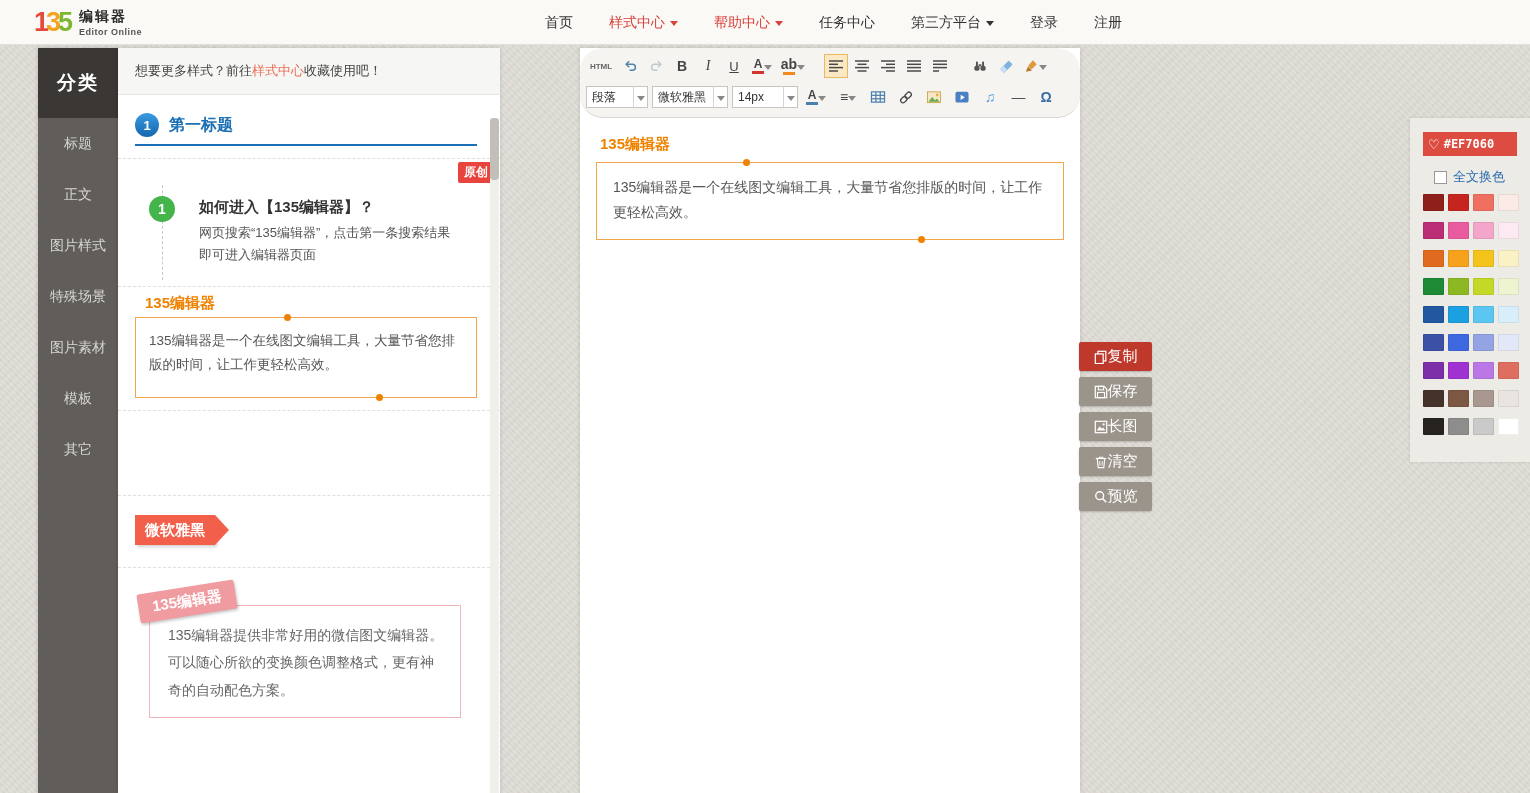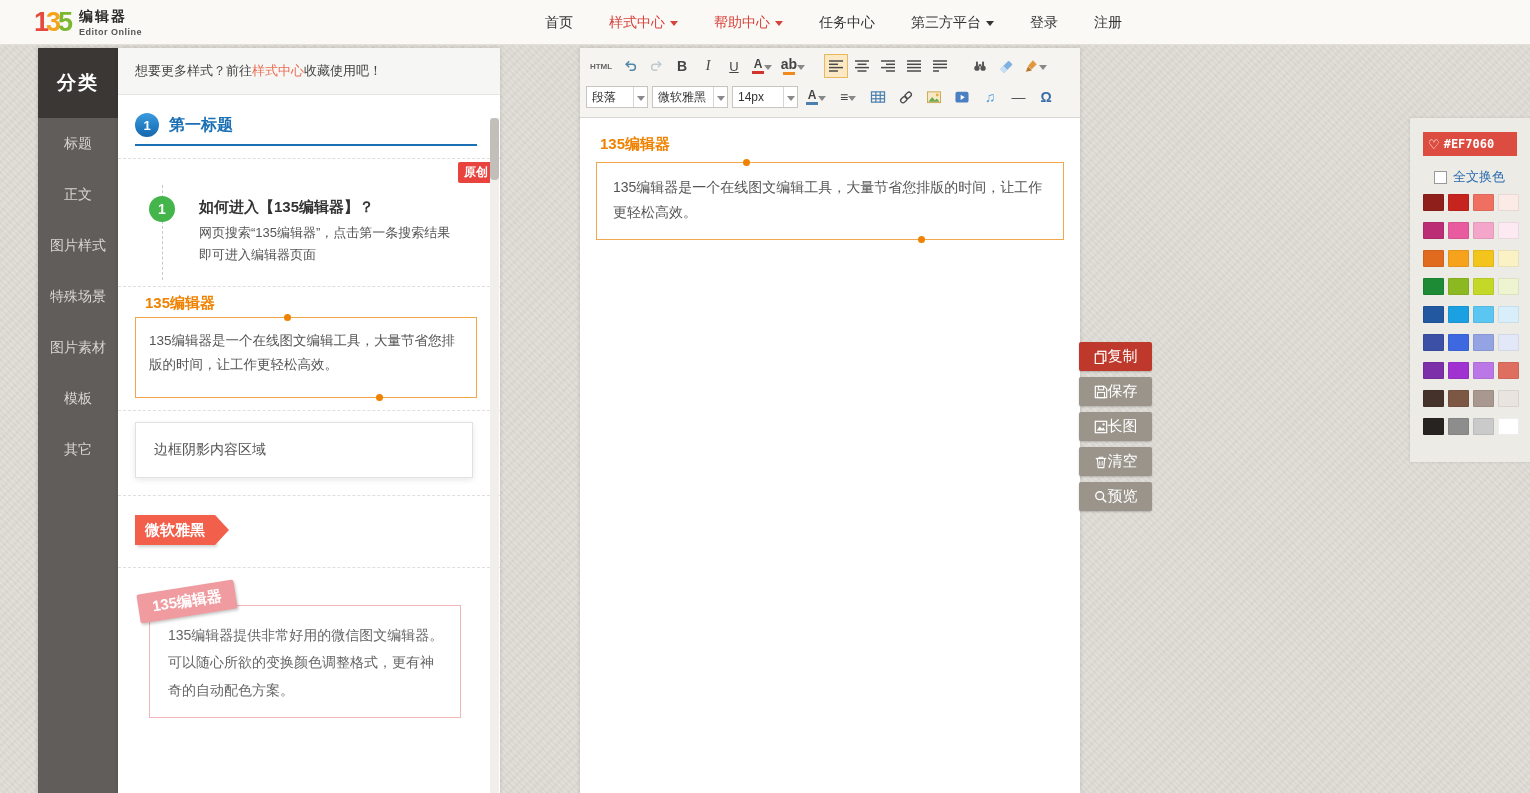--- a/index.html
+++ b/index.html
@@ -91,21 +91,21 @@
     box-shadow:1px 2px 3px rgba(0,0,0,.22); z-index:2; }
   .pink-box { position:absolute; left:31px; top:30px; width:312px; height:113px; border:1px solid #f0b6b9;
     padding:16px 16px 0 18px; font-size:14px; color:#666; line-height:1.95; background:#fff; }
 
   .sp-scroll { position:absolute; right:1px; top:70px; width:9px; height:675px; background:#f1efec; }
   .sp-thumb { width:9px; height:62px; background:#c2bfba; border-radius:4px; cursor:pointer; }
 
   
   .editor { position:absolute; left:580px; top:48px; width:500px; height:745px; background:#fff;
     box-shadow:0 0 4px rgba(0,0,0,.15); }
-  .toolbar { position:relative; height:70px; background:#f6f4f0; border-bottom:1px solid #dad7d2; }
+  .toolbar { position:relative; height:70px; background:#f6f4f0; border-bottom:1px solid #dad7d2;border-radius:23px; }
   .tb-row { position:absolute; display:flex; align-items:center; }
   .tb-row1 { left:6px; top:6px; gap:2px; }
   .tb-row2 { left:6px; top:37px; gap:4px; }
   .tbi { width:24px; height:24px; display:flex; align-items:center; justify-content:center;
     background:transparent; border:1px solid transparent; font-size:13px; color:#444; cursor:pointer; padding:0;
     font-family:"Liberation Sans","DejaVu Sans",sans-serif; }
   .tbi.active { background:#fbe9c6; border-color:#eab85e; }
   .tbi.w28{ width:28px; } .tbi.w30{ width:30px; }
   .tb-html { font-size:8px; font-weight:bold; color:#666; }
   .tb-b { font-weight:bold; font-size:14px; }
@@ -244,23 +244,20 @@
         <div class="ib-title">135编辑器</div>
         <div class="ib-box">
           <span class="handle h-top"></span>
           <span class="handle h-bottom"></span>
           <span>135编辑器是一个在线图文编辑工具，大量节省您排版的时间，让工作更轻松高效。</span>
         </div>
       </div>
 
       <div class="divider d3"></div>
 
-      <div class="item-shadow">
-        <span>边框阴影内容区域</span>
-      </div>
 
       <div class="divider d4"></div>
 
       <div class="item-ribbon">
         <span class="ribbon">微软雅黑</span>
       </div>
 
       <div class="divider d5"></div>
 
       <div class="item-pink">

